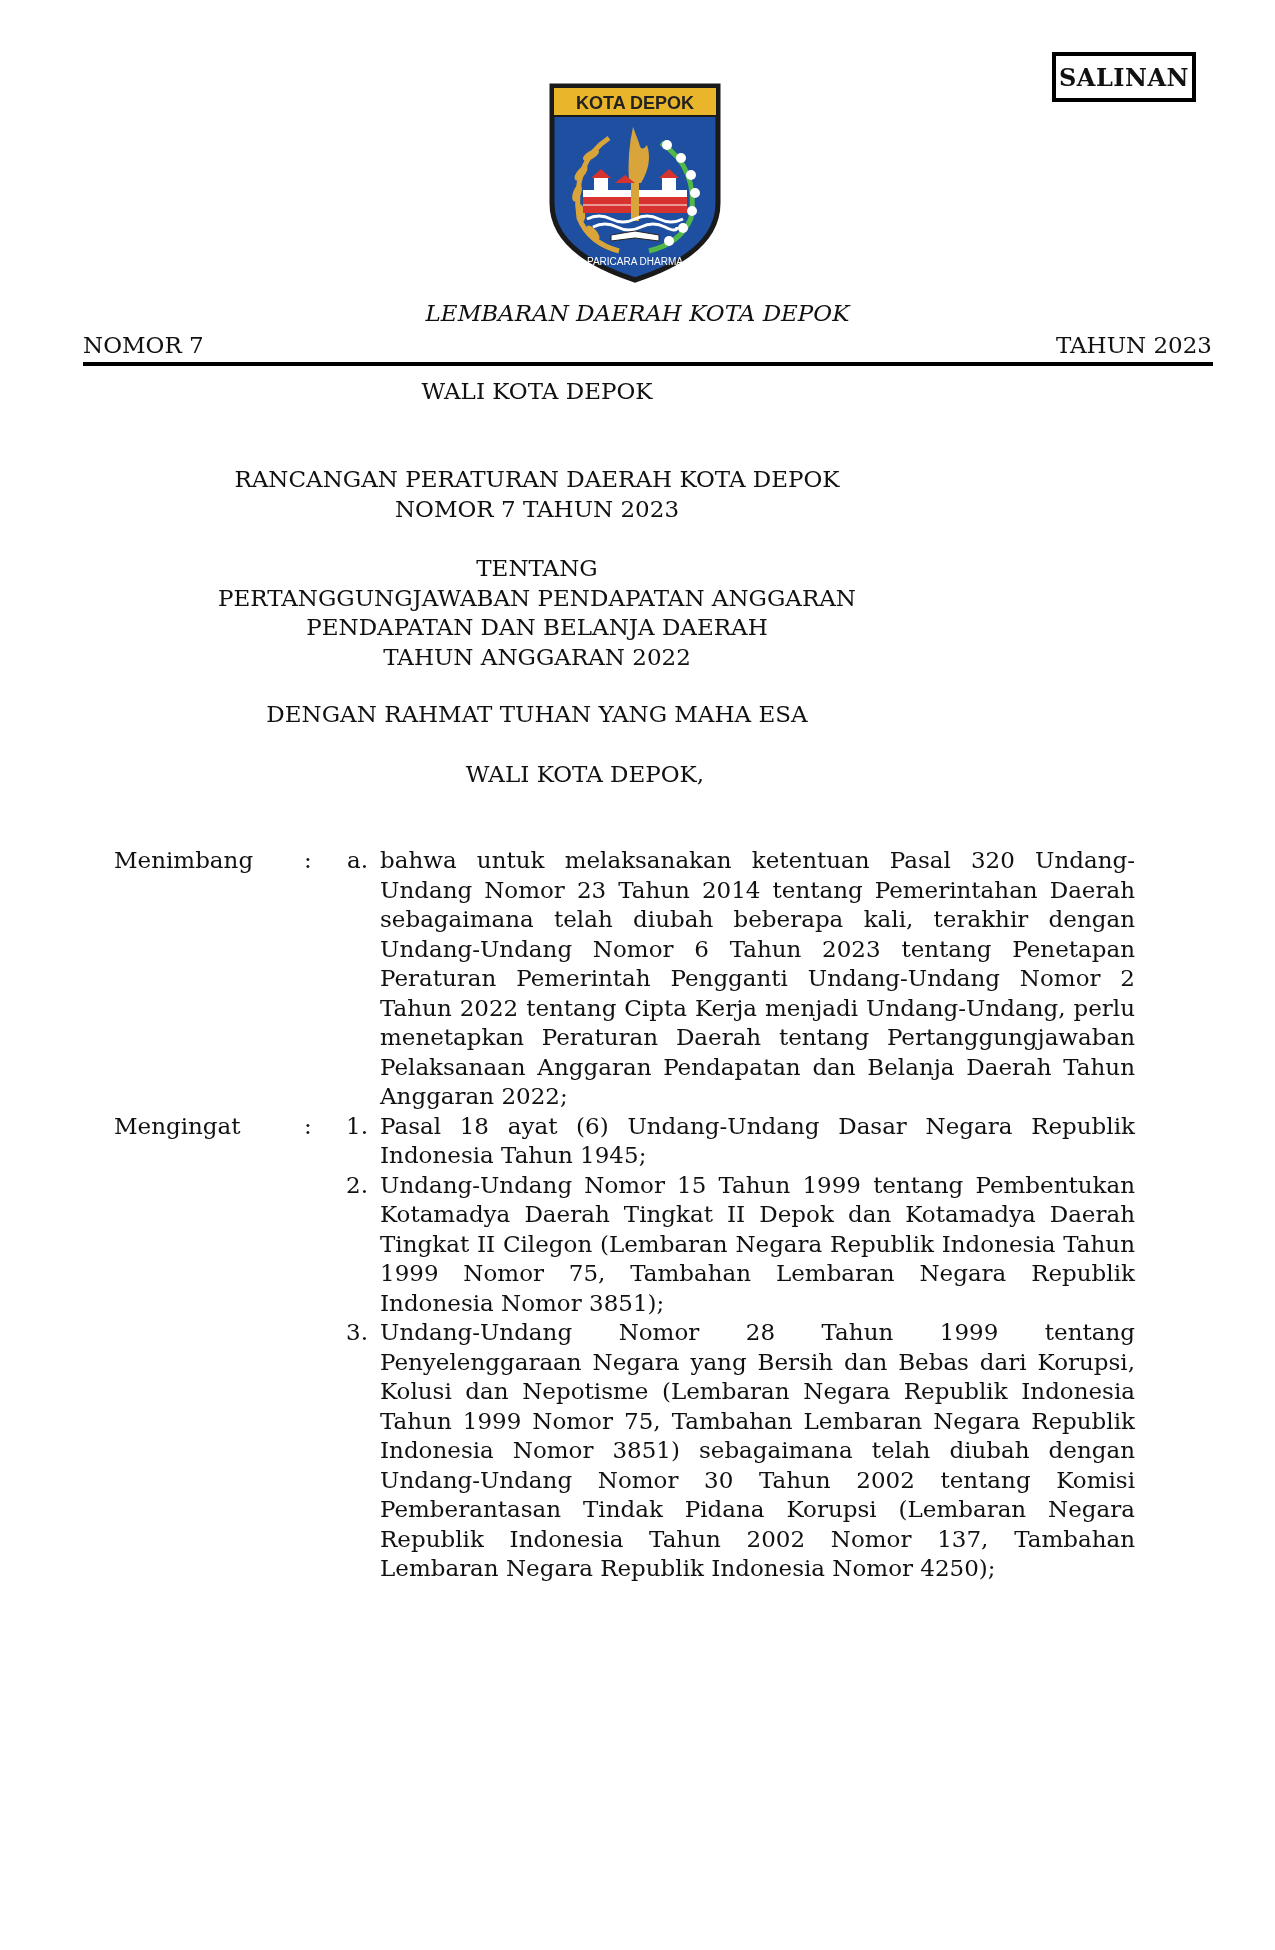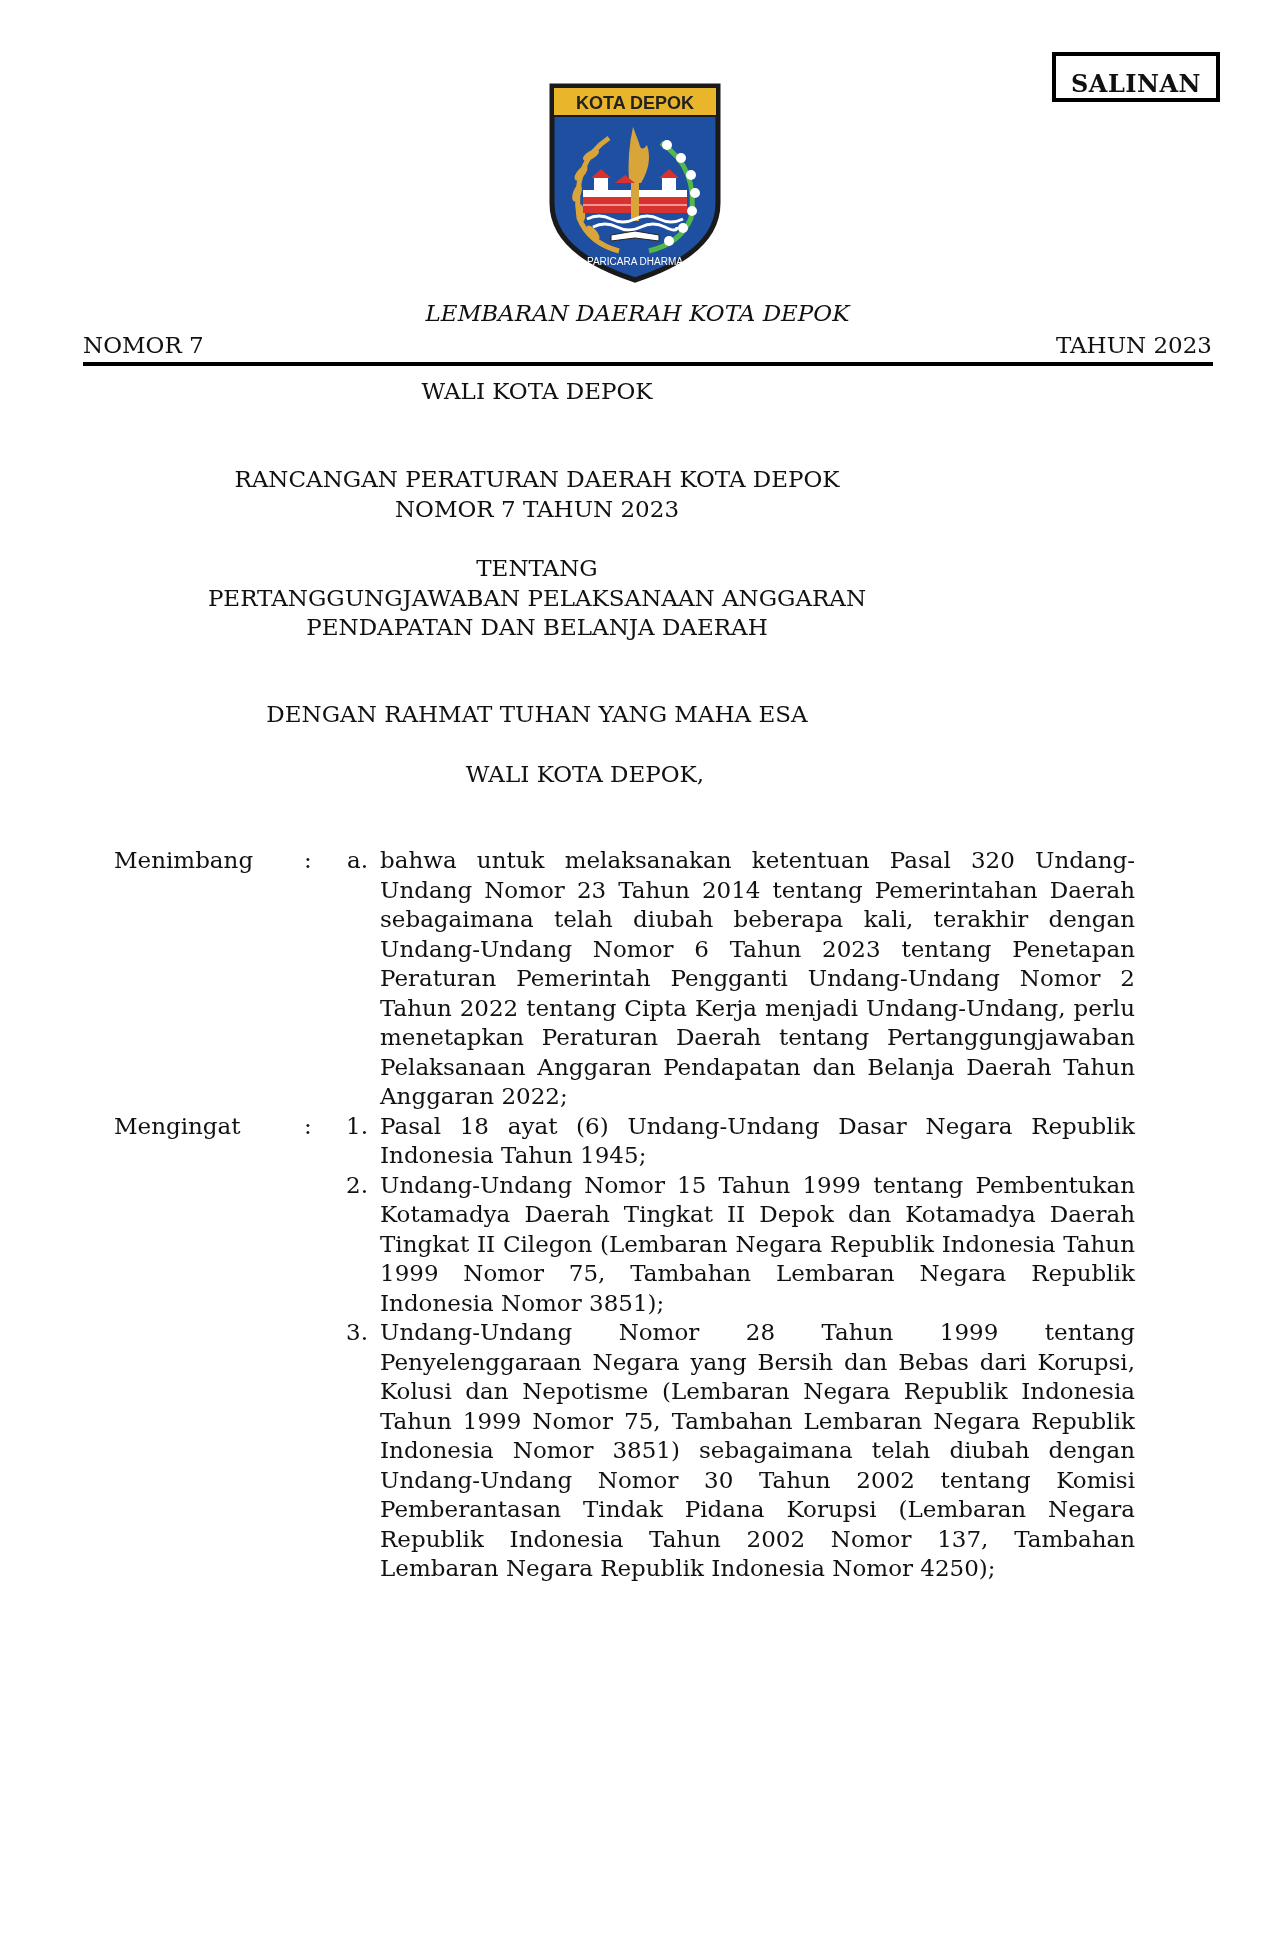--- a/index.html
+++ b/index.html
@@ -2,23 +2,23 @@
 <html><head>
   <meta charset="utf-8">
   <style>
     html, body { margin: 0; padding: 0; background: #ffffff; }
     body {
       width: 1275px; height: 1950px; position: relative; overflow: hidden;
       font-family: "DejaVu Serif", "Liberation Serif", serif;
       color: #111;
     }
     .salinan {
-      position: absolute; left: 1052px; top: 52px; width: 168px; height: 50px;
+      position: absolute; left: 1052px; top: 52px; width: 144px; height: 50px;
       border: 4px solid #000; box-sizing: border-box;
-      display: flex; align-items: flex-end; justify-content: center;
+      display: flex; align-items: center; justify-content: center;
       font-weight: bold; font-size: 24px; letter-spacing: 0.5px;
     }
     .emblem { position: absolute; left: 549px; top: 83px; width: 172px; height: 200px; }
     .gazette-title {
       position: absolute; left: 0; width: 1275px; top: 300px;
       text-align: center; font-size: 23px; font-style: italic;
     }
     .gazette-row {
       position: absolute; left: 83px; right: 63px; top: 332px;
       display: flex; justify-content: space-between; font-size: 23px;
@@ -104,22 +104,23 @@
   <div>WALI KOTA DEPOK</div>
 </div>
 
 <div class="center-block" style="top:465px;">
   <div>RANCANGAN PERATURAN DAERAH KOTA DEPOK</div>
   <div>NOMOR 7 TAHUN 2023</div>
 </div>
 
 <div class="center-block" style="top:554px;">
   <div>TENTANG</div>
-  <div>PERTANGGUNGJAWABAN PELAKSANAAN ANGGARAN</div>
+  <div>PERTANGGUNGJAWABAN PENDAPATAN ANGGARAN</div>
   <div>PENDAPATAN DAN BELANJA DAERAH</div>
+  <div>TAHUN ANGGARAN 2022</div>
 </div>
 
 <div class="center-block" style="top:700px;">DENGAN RAHMAT TUHAN YANG MAHA ESA</div>
 <div class="center-block" style="top:760px;padding-left:48px;">WALI KOTA DEPOK,</div>
 
 <div class="clauses">
   <div class="clause">
     <div class="c-label">Menimbang</div>
     <div class="c-colon">:</div>
     <div class="c-num">a.</div>

